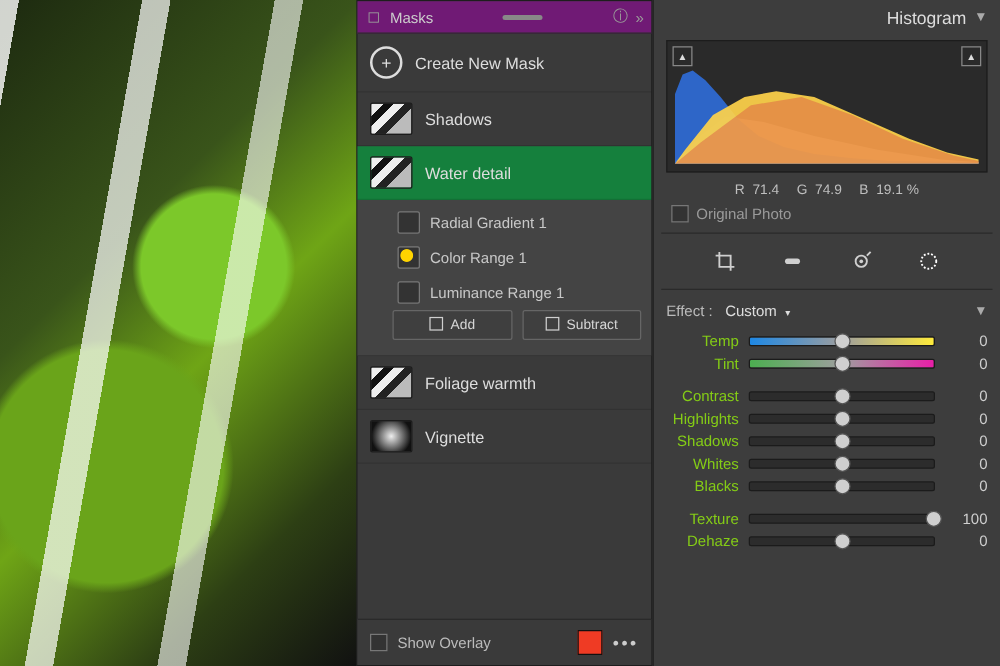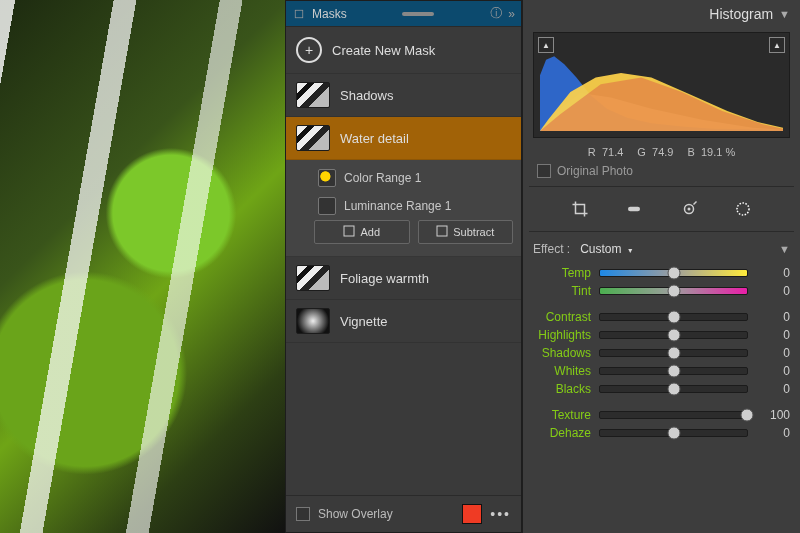--- a/index.html
+++ b/index.html
@@ -5,31 +5,31 @@
   html,body{margin:0;padding:0;width:800px;height:533px;background:#222;font-family:"Segoe UI",Arial,sans-serif;font-size:12px;color:#bbb;overflow:hidden}
   .app{display:flex;width:800px;height:533px}
   
   .photo{position:relative;width:285px;height:100%;background:
     linear-gradient(100deg,rgba(255,255,255,.8) 0 4%,transparent 4% 30%,rgba(255,255,255,.7) 30% 36%,transparent 36% 58%,rgba(255,255,255,.6) 58% 64%,transparent 64%),
     radial-gradient(circle at 30% 70%,#6aa41a 0 22%,transparent 24%),
     radial-gradient(circle at 60% 40%,#7cc82a 0 16%,transparent 18%),
     linear-gradient(135deg,#1d2a10 0%,#39541a 35%,#6fa516 55%,#2d3f14 80%,#111 100%)}
   
   .masks{width:235px;background:#3a3a3a;border:1px solid #1d1d1d;display:flex;flex-direction:column}
-  .masks-header{display:flex;align-items:center;padding:4px 6px;border-bottom:1px solid #2a2a2a;background:#0c4a6e}
+  .masks-header{display:flex;align-items:center;padding:4px 6px;border-bottom:1px solid #2a2a2a;background:#701a75}
   .pin{width:14px;height:14px;display:flex;align-items:center;justify-content:center}
   .handle{flex:1;display:flex;justify-content:center}
   .handle div{width:32px;height:4px;background:#888;border-radius:3px}
   .mask-row{display:flex;align-items:center;gap:10px;padding:8px 10px;border-bottom:1px solid rgba(0,0,0,.12)}
   .mask-row.big{padding:10px 10px}
   .thumb{width:32px;height:24px;border:1px solid #1c1c1c;background:linear-gradient(135deg,#eee 0 18%,#111 18% 32%,#eee 32% 48%,#222 48% 64%,#bbb 64% 100%);border-radius:2px}
   .thumb.blur{background:radial-gradient(circle,#eee 0%,#111 80%)}
   .plus{width:22px;height:22px;border-radius:50%;border:2px solid #ddd;display:flex;align-items:center;justify-content:center;color:#ddd;font-size:14px;line-height:1}
   .mask-label{color:#ddd;font-size:13px}
-  .selected{background:#a16207}
+  .selected{background:#15803d}
   .sub-list{padding:4px 8px 8px 28px;background:#444;border-bottom:1px solid rgba(0,0,0,.2)}
   .sub-row{display:flex;align-items:center;gap:8px;padding:5px 4px;color:#c8c8c8}
   .sub-ico{width:16px;height:16px;border:1px solid #777;background:#333;border-radius:2px}
   .sub-ico.y{background:radial-gradient(circle at 40% 40%,#ffd400 0 35%,#333 40%)}
   .btnrow{display:flex;gap:8px;padding:0 0 4px}
   .mbtn{flex:1;height:22px;border:1px solid #666;background:#3f3f3f;color:#d6d6d6;display:flex;align-items:center;justify-content:center;gap:5px;font-size:11px;border-radius:2px}
   .spacer{flex:1}
   .masks-footer{display:flex;align-items:center;gap:8px;padding:8px 10px;border-top:1px solid #2a2a2a;background:#3a3a3a}
   .cb{width:12px;height:12px;border:1px solid #777;background:#333}
   .swatch{width:18px;height:18px;background:#ef3b24;border:1px solid #111}
@@ -92,20 +92,24 @@
         <div class="mask-row">
           <div class="thumb"></div>
           <span class="mask-label">Shadows</span>
         </div>
         <div class="mask-row selected">
           <div class="thumb"></div>
           <span class="mask-label">Water detail</span>
         </div>
         <div class="sub-list">
           <div class="sub-row">
+            <div class="sub-ico"></div>
+            <span>Radial Gradient 1</span>
+          </div>
+          <div class="sub-row">
             <div class="sub-ico y"></div>
             <span>Color Range 1</span>
           </div>
           <div class="sub-row">
             <div class="sub-ico"></div>
             <span>Luminance Range 1</span>
           </div>
           <div class="btnrow">
             <div class="mbtn">
               <span><svg width="12" height="12" viewBox="0 0 12 12">

